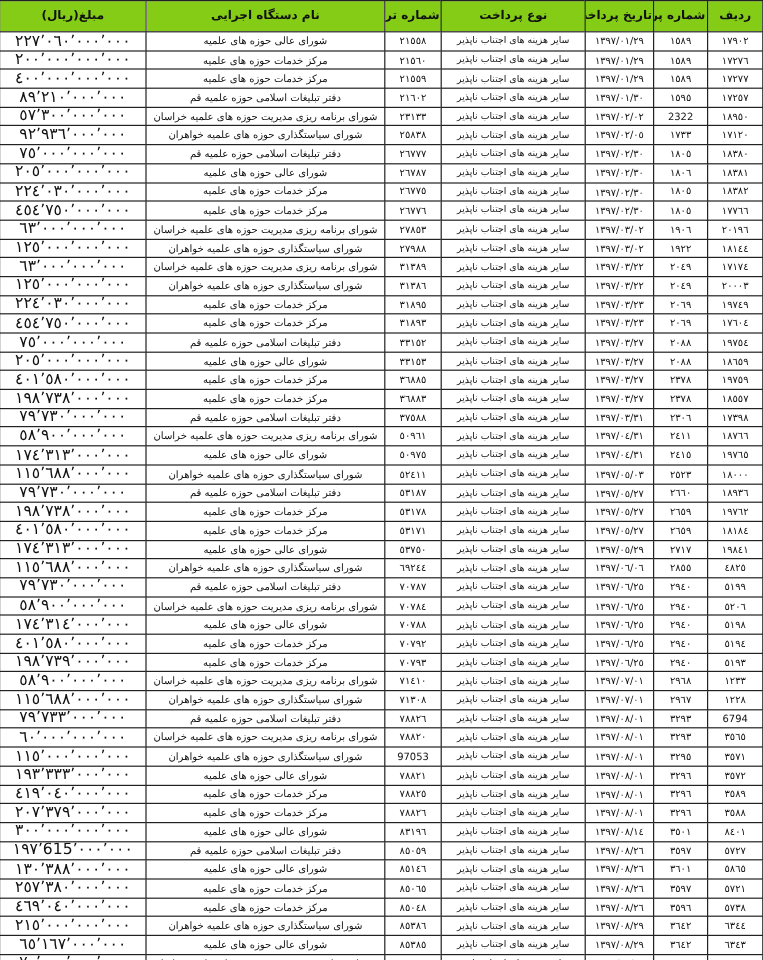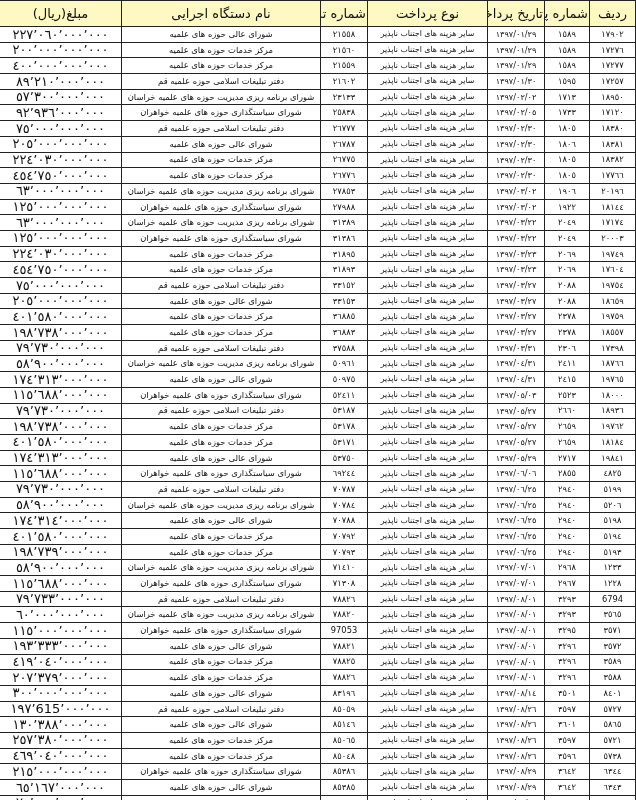--- a/index.html
+++ b/index.html
@@ -10,21 +10,21 @@
   .sheet{width:636px;height:800px;display:flex;flex-direction:column;}
   table{
     border-collapse:collapse;table-layout:fixed;width:636px;
     direction:rtl;
   }
   th,td{
     border:1px solid #222;text-align:center;vertical-align:middle;
     padding:0 1px;overflow:hidden;white-space:nowrap;
   }
   thead th{
-    font-weight:normal;font-size:13px;height:25px;background:#fef9c3;
+    font-weight:bold;font-size:10px;height:25px;background:#84cc16;
   }
   tbody td{
     font-size:8.3px;height:14.7px;line-height:1.05;
   }
   td.col-amount{font-size:13px;}
   td.col-date{font-size:8.2px;text-align:center;}
   td.col-type{font-size:7.8px;}
   td.col-agency{font-size:8.4px;text-align:center;}
 </style>
 </head>
@@ -84,21 +84,21 @@
           <td class="col-radif">١٧٢٥٧</td>
           <td class="col-payment_no">١٥٩٥</td>
           <td class="col-date">١٣٩٧/٠١/٣٠</td>
           <td class="col-type">سایر هزینه های اجتناب ناپذیر</td>
           <td class="col-transaction_no">٢١٦٠٢</td>
           <td class="col-agency">دفتر تبلیغات اسلامی حوزه علمیه قم</td>
           <td class="col-amount">٨٩٬٢١٠٬٠٠٠٬٠٠٠</td>
         </tr>
         <tr>
           <td class="col-radif">١٨٩٥٠</td>
-          <td class="col-payment_no">١٧١٣</td>
+          <td class="col-payment_no">2322</td>
           <td class="col-date">١٣٩٧/٠٢/٠٢</td>
           <td class="col-type">سایر هزینه های اجتناب ناپذیر</td>
           <td class="col-transaction_no">٢٣١٣٣</td>
           <td class="col-agency">شورای برنامه ریزی مدیریت حوزه های علمیه خراسان</td>
           <td class="col-amount">٥٧٬٣٠٠٬٠٠٠٬٠٠٠</td>
         </tr>
         <tr>
           <td class="col-radif">١٧١٢٠</td>
           <td class="col-payment_no">١٧٣٣</td>
           <td class="col-date">١٣٩٧/٠٢/٠٥</td>

